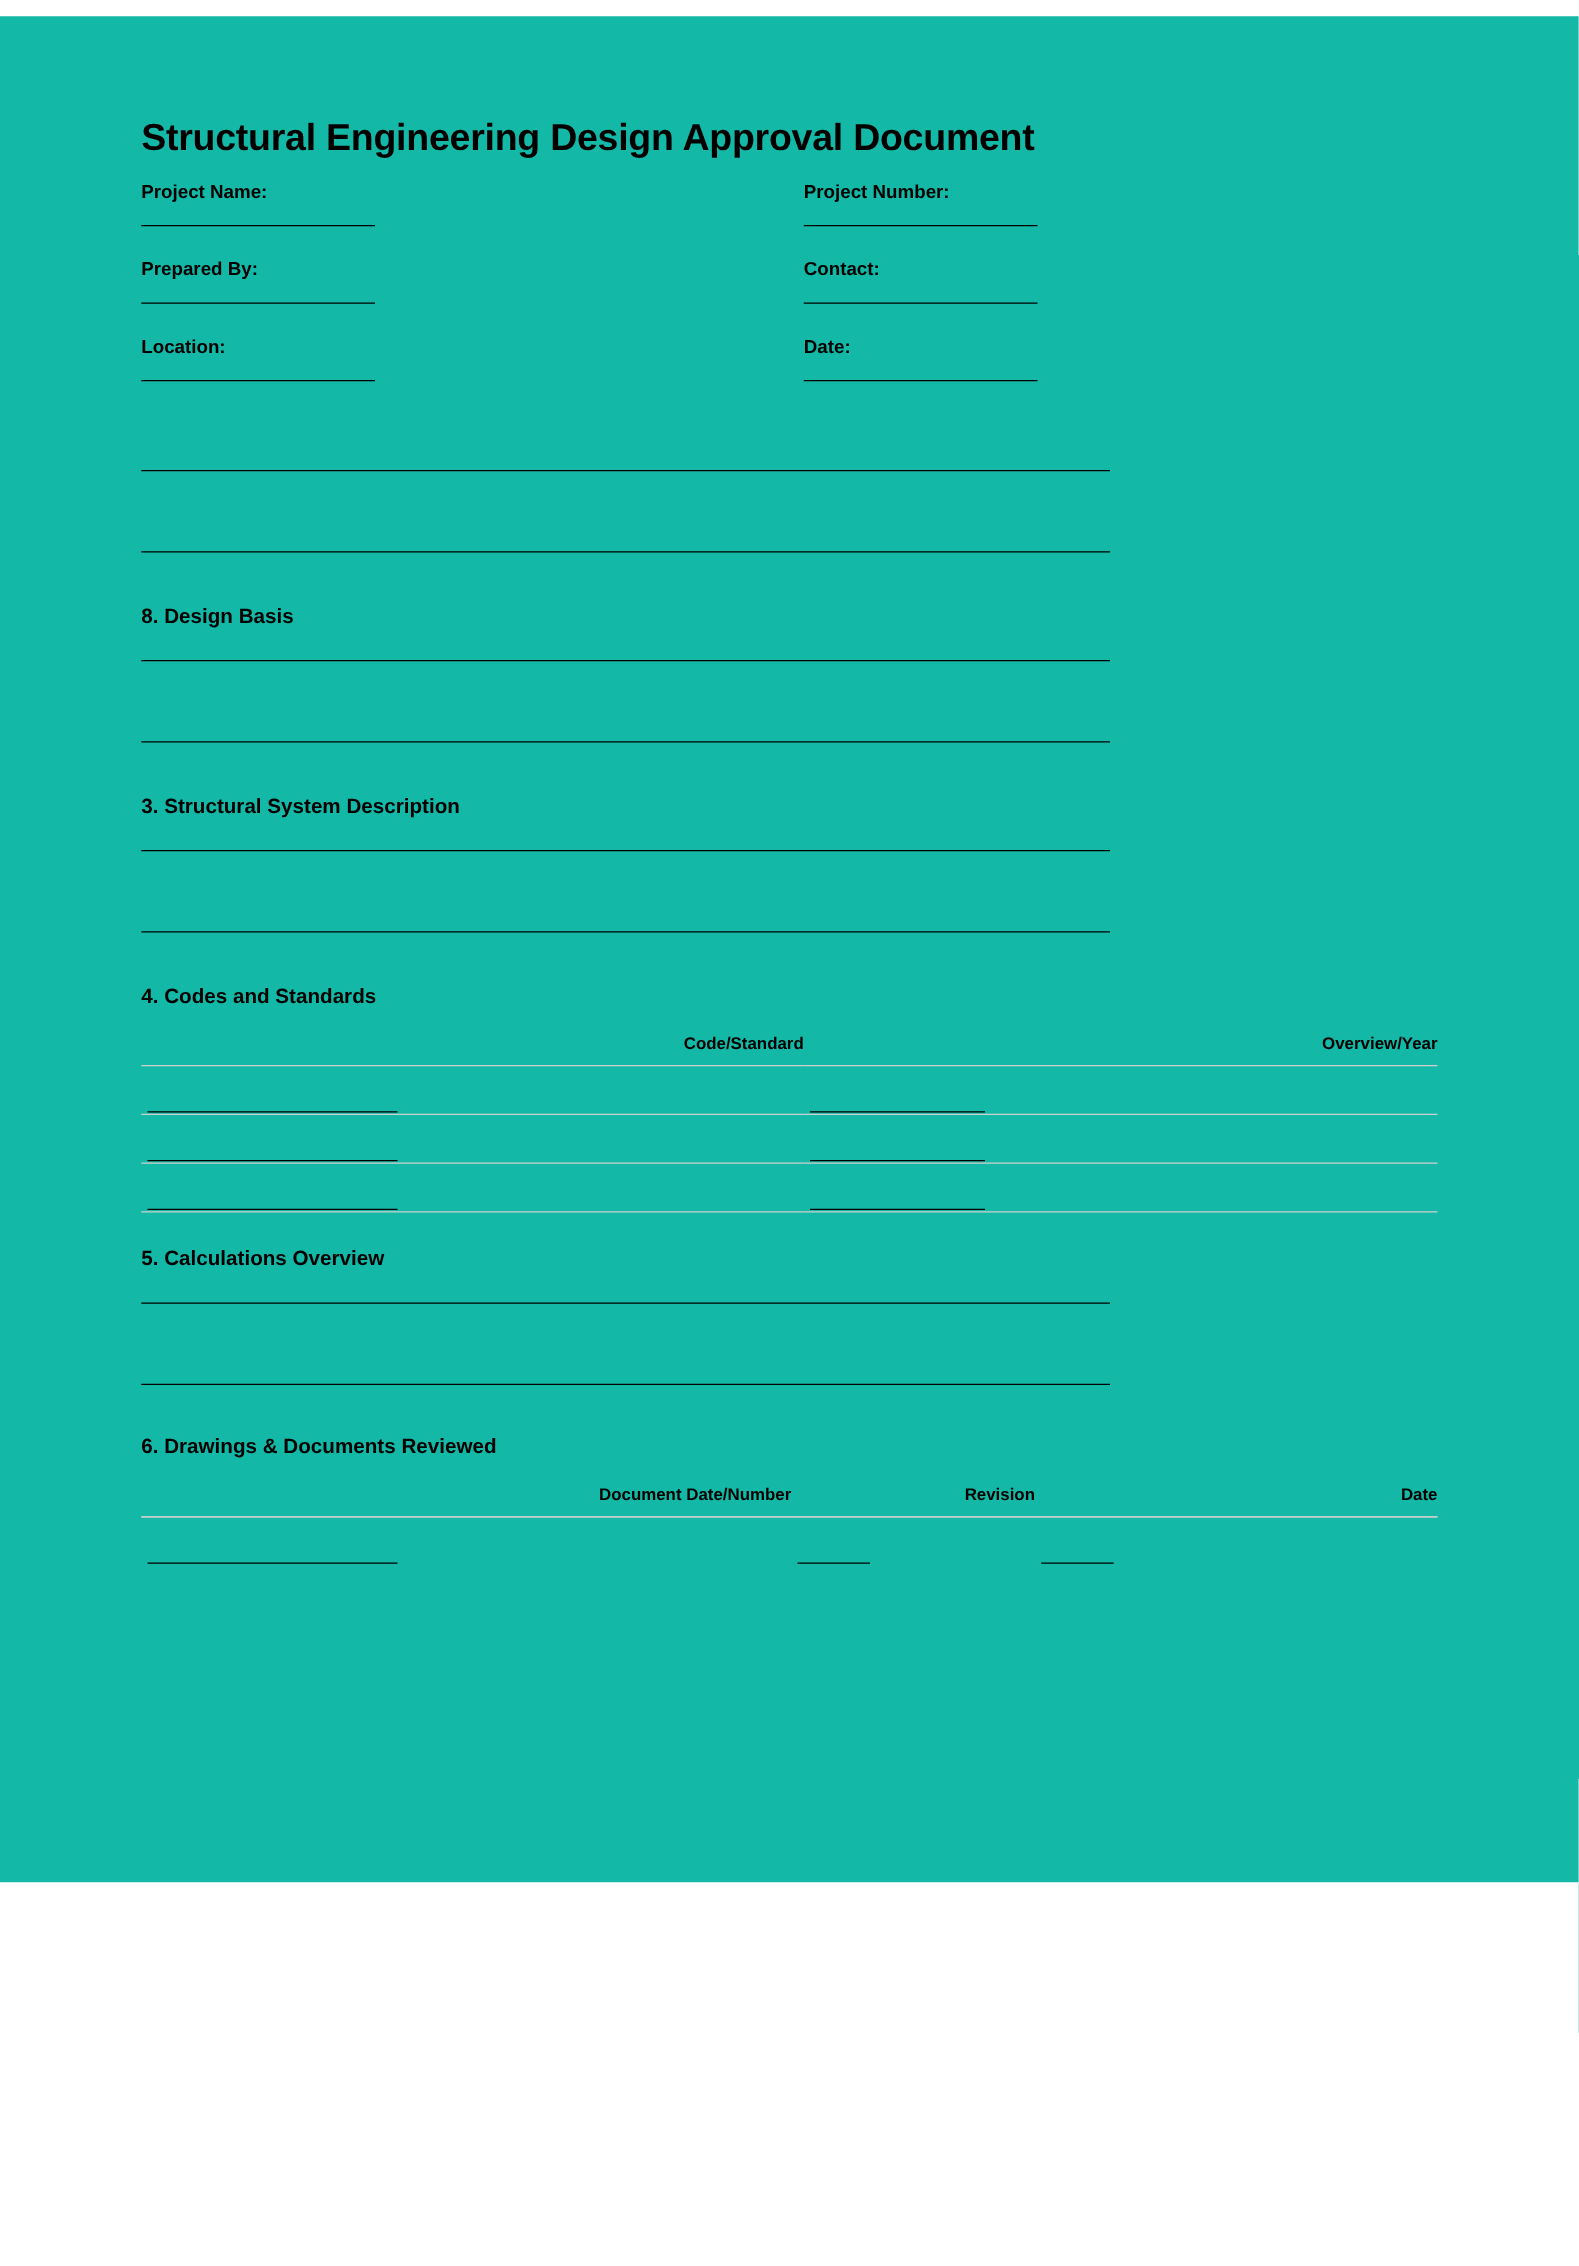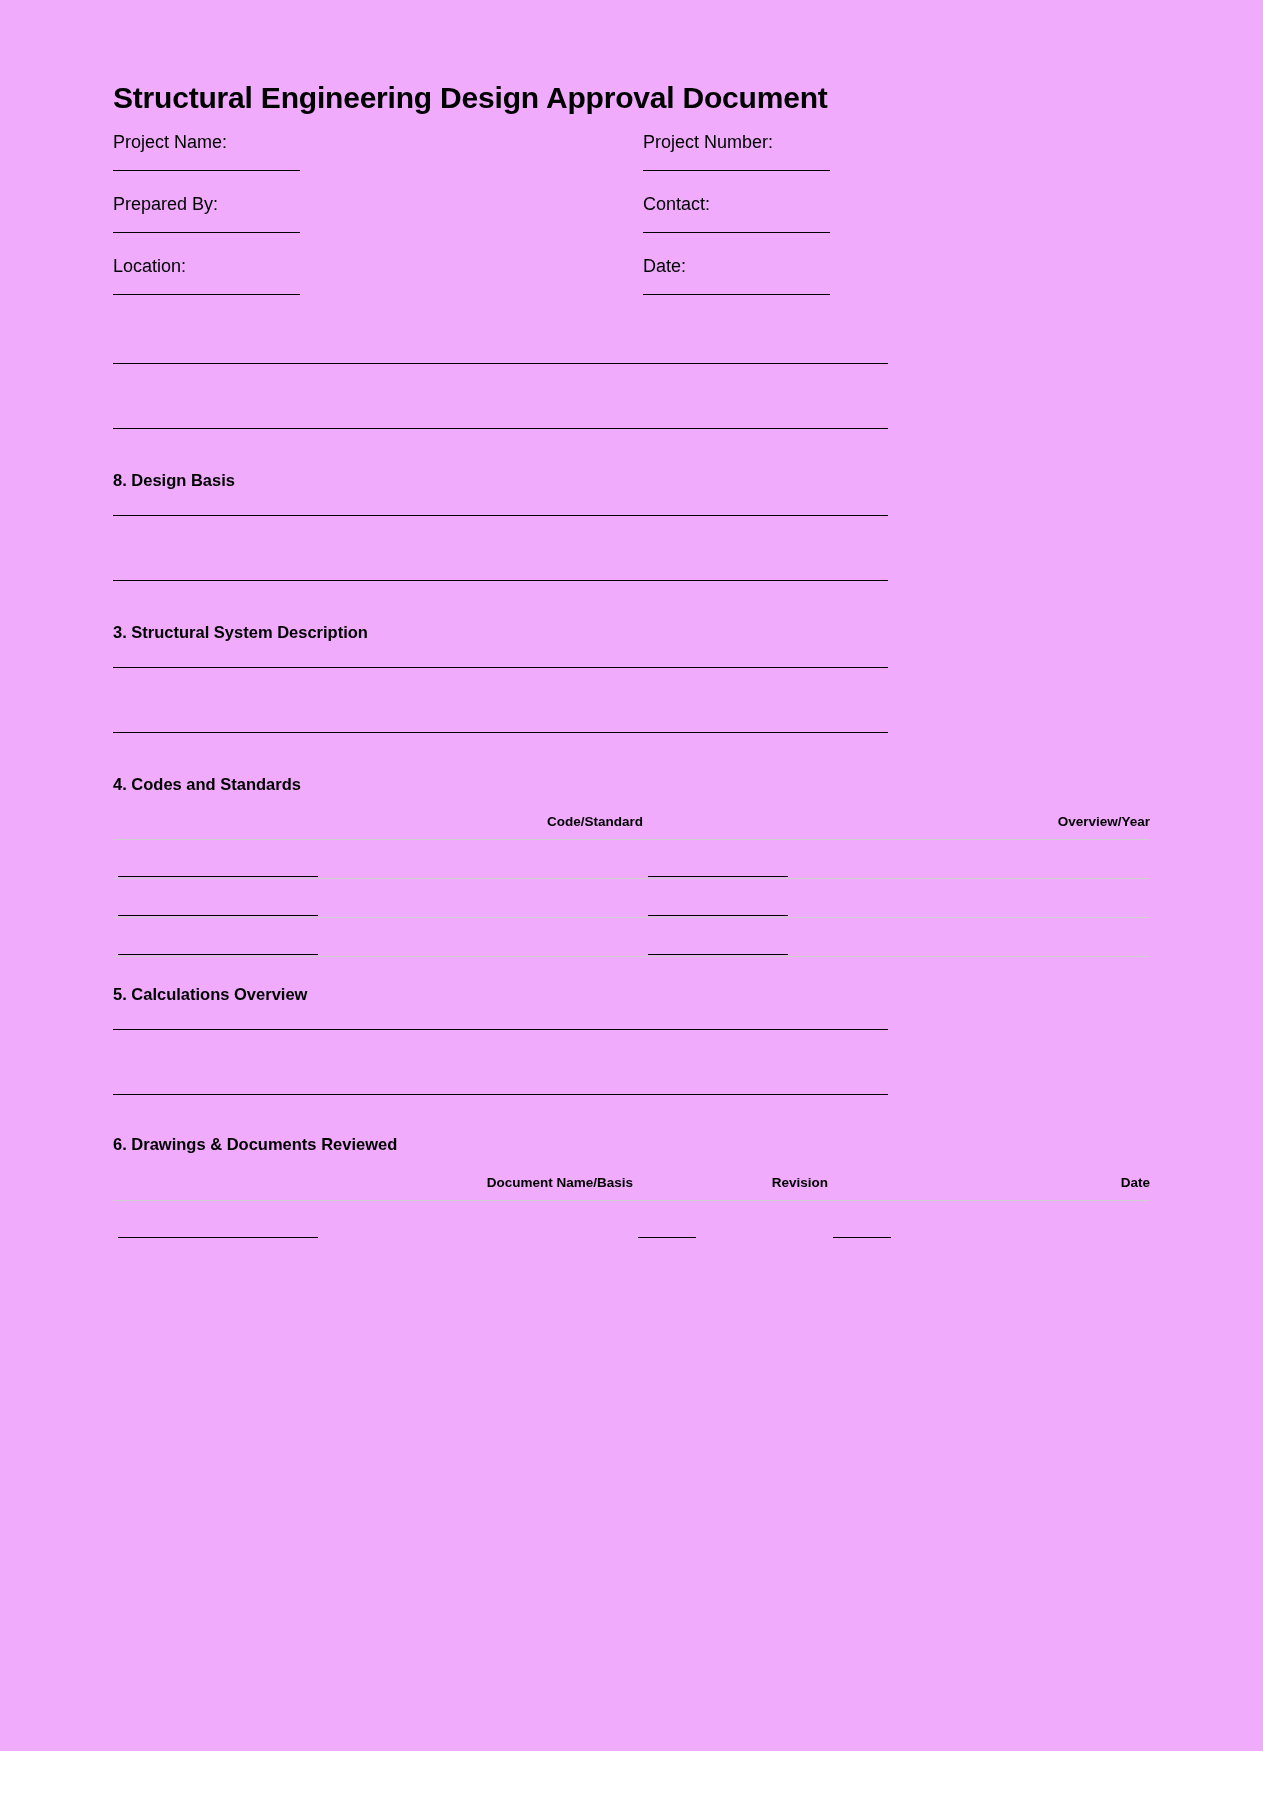--- a/index.html
+++ b/index.html
@@ -8,24 +8,25 @@
     padding: 0;
     background: #ffffff;
   }
   body {
     font-family: "Liberation Sans", sans-serif;
     color: #000000;
   }
   .page {
     position: relative;
     width: 1263px;
-    height: 1751px;
-    background: #f0abfc;
+    height: 1493px;
+    background: #14b8a6;
     overflow: hidden;
     box-sizing: border-box;
+    margin-top: 13px;
   }
   .content {
     position: absolute;
     left: 113px;
     top: 0;
     width: 1040px;
   }
 
   
   .doc-title {
@@ -46,22 +47,22 @@
     position: relative;
     height: 62px;
   }
   .field-cell {
     position: absolute;
     top: 0;
   }
   .field-cell.left  { left: 0px; }
   .field-cell.right { left: 530px; }
   .field-label {
-    font-size: 18px;
-    font-weight: normal;
+    font-size: 15px;
+    font-weight: bold;
     line-height: 1.1;
     display: block;
     white-space: nowrap;
   }
   .field-line {
     display: block;
     width: 187px;
     border-bottom: 1.6px solid #000000;
     margin-top: 17px;
   }
@@ -261,21 +262,21 @@
       <h2 class="section-title">6. Drawings &amp; Documents Reviewed</h2>
 
       <table class="form-table">
         <colgroup>
           <col class="col-doc">
           <col class="col-rev">
           <col class="col-dat">
         </colgroup>
         <thead>
           <tr>
-            <th>Document Name/Basis</th>
+            <th>Document Date/Number</th>
             <th>Revision</th>
             <th>Date</th>
           </tr>
         </thead>
         <tbody>
           <tr class="last-row">
             <td>
               <span class="blank blank-wide"></span>
             </td>
             <td>

